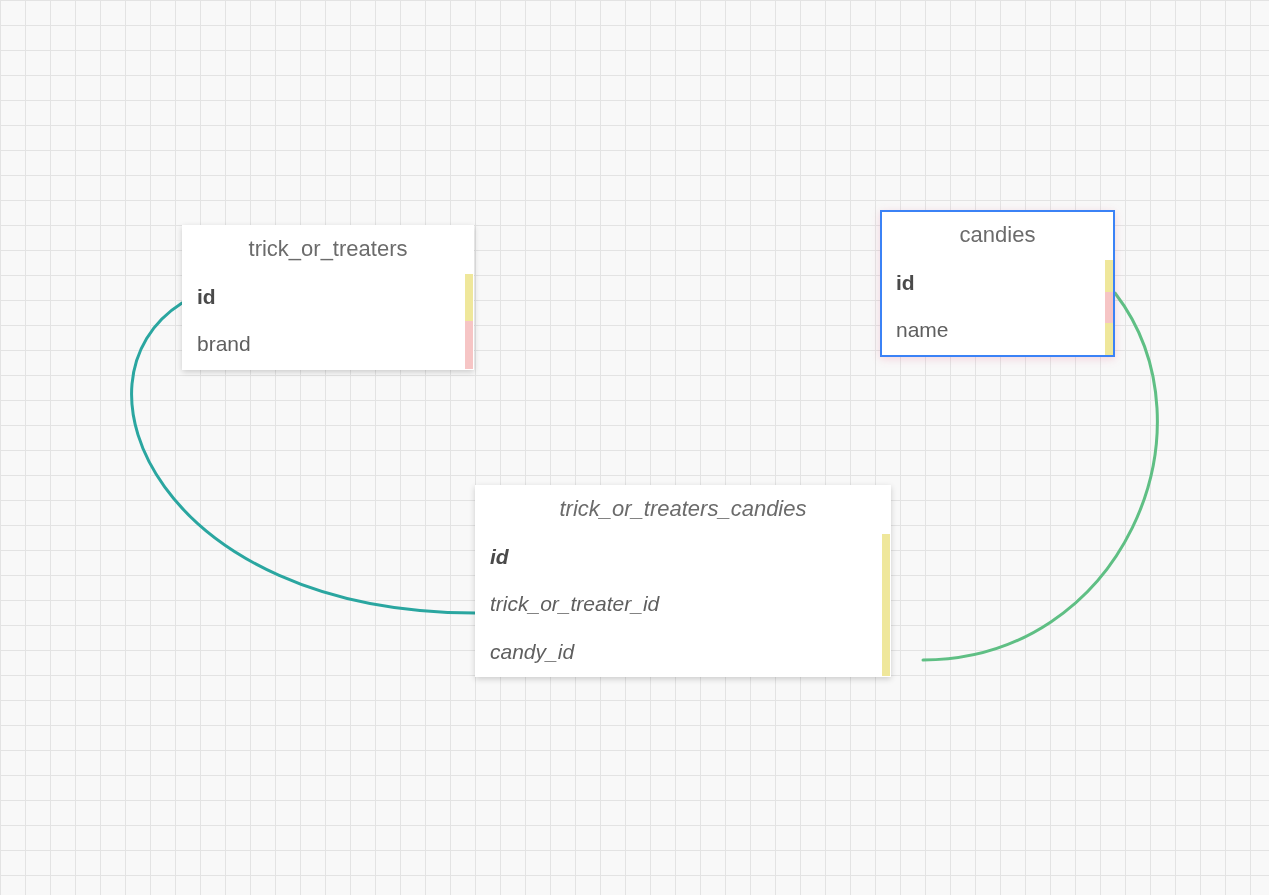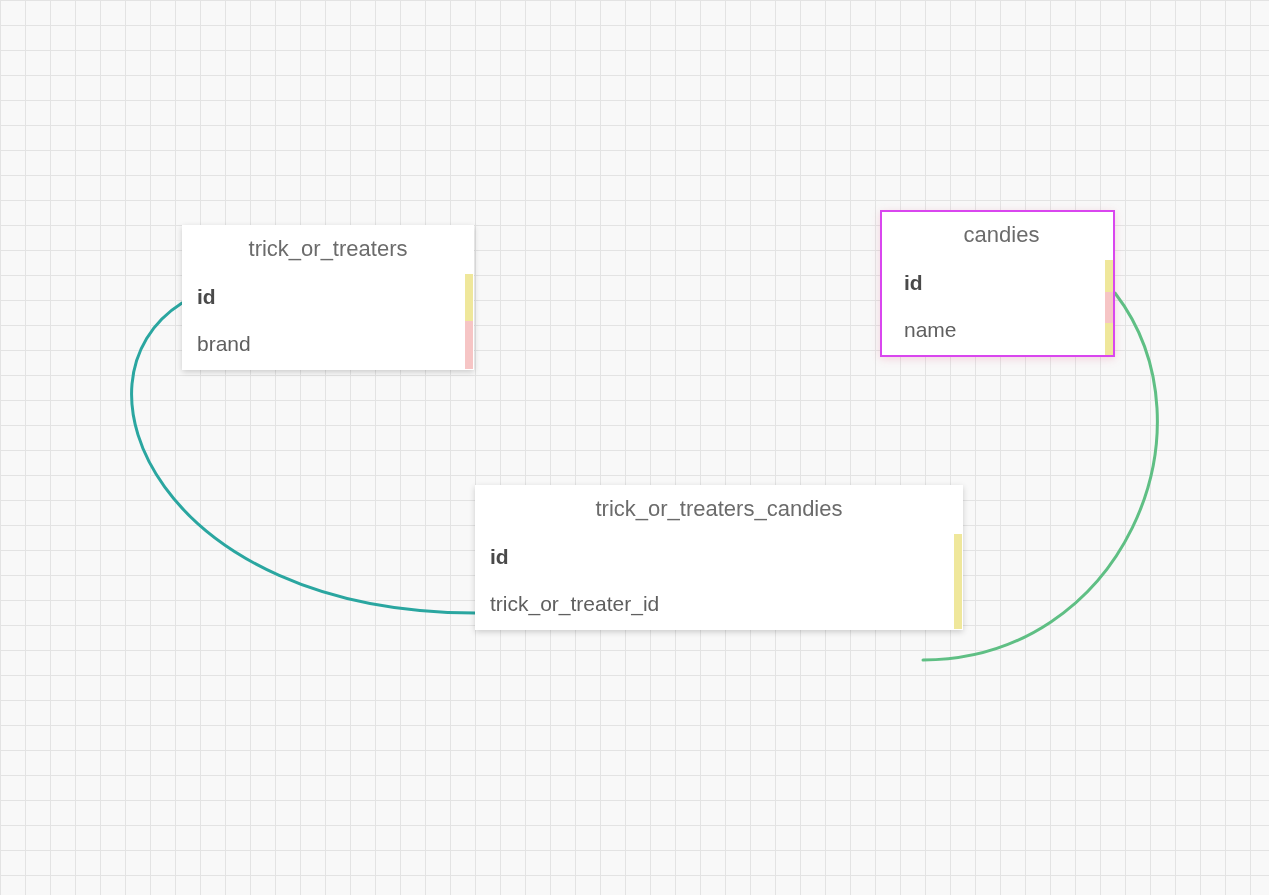--- a/index.html
+++ b/index.html
@@ -40,23 +40,22 @@
     height: 895px;
     pointer-events: none;
   }
   .entity {
     position: absolute;
     background: #ffffff;
     box-shadow: 0 2px 6px rgba(0,0,0,0.18);
     border: 1px solid #ffffff;
   }
   .entity.selected {
-    border: 2px solid #d946ef;
+    border: 2px solid #3b82f6;
     box-shadow: 0 2px 8px rgba(236,109,143,0.25);
-    padding-left: 8px;
   }
   .entity-title {
     text-align: center;
     color: #6b6b6b;
     font-size: 22px;
     padding: 10px 8px 12px 8px;
     font-weight: 400;
   }
   .entity-body {
     position: relative;
@@ -83,21 +82,21 @@
     line-height: 1.4;
   }
   .field.pk {
     font-weight: 700;
     color: #4a4a4a;
   }
 
   
   #entity-0 { left: 182px; top: 225px; width: 292px; }
   #entity-1 { left: 880px; top: 210px; width: 235px; }
-  #entity-2 { left: 475px; top: 485px; width: 488px; }
+  #entity-2 { left: 475px; top: 485px; width: 416px; font-style: italic; }
 </style>
 </head>
 <body>
 
 <div class="canvas">
   <div class="grid-bg"></div>
 
   <svg class="connections" id="conn-svg">
       <path d="M 182 303 C 60 380, 160 613, 475 613" fill="none" stroke="#2aa6a0" stroke-width="3" stroke-linecap="round"></path>
       <path d="M 1115 293 C 1220 430, 1120 660, 923 660" fill="none" stroke="#5fbf84" stroke-width="3" stroke-linecap="round"></path>
@@ -126,20 +125,21 @@
         <div class="stripe-seg stripe-yellow"></div>
       </div>
     </div>
   </div>
 
   <div id="entity-2" class="entity">
     <div class="entity-title">trick_or_treaters_candies</div>
     <div class="entity-body">
       <div class="field pk">id</div>
       <div class="field">trick_or_treater_id</div>
+      <div class="field">candy_id</div>
       <div class="entity-stripe">
         <div class="stripe-seg stripe-yellow"></div>
         <div class="stripe-seg stripe-yellow"></div>
         <div class="stripe-seg stripe-yellow"></div>
       </div>
     </div>
   </div>
 
 </div>
 

